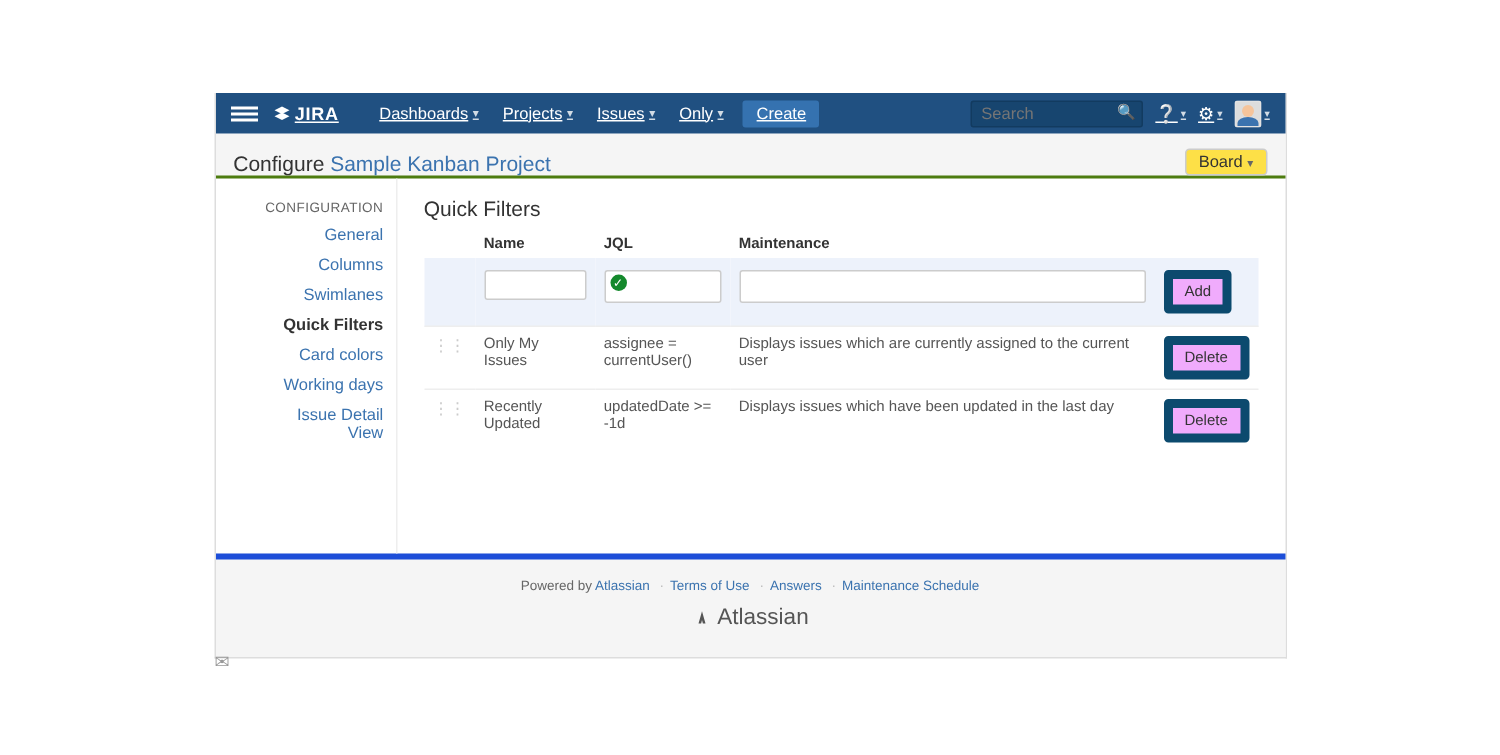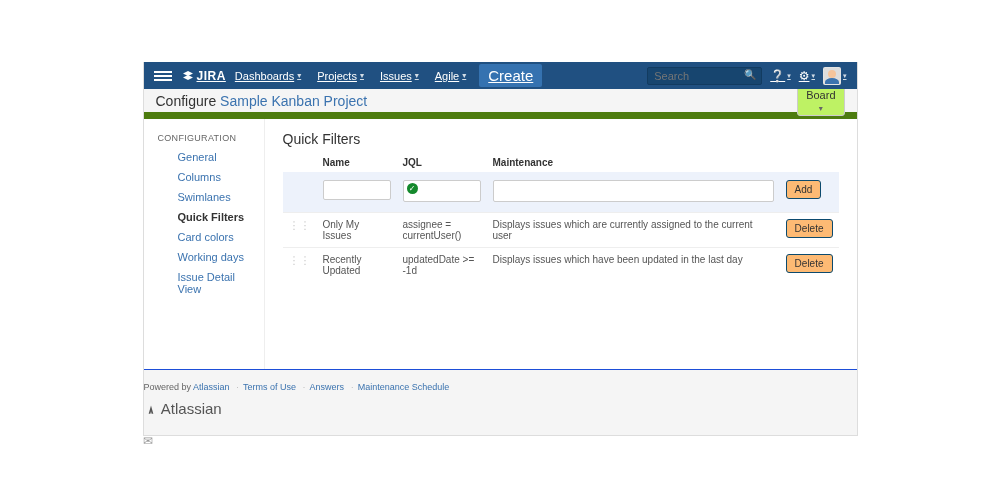--- a/index.html
+++ b/index.html
@@ -6,44 +6,44 @@
   html, body { width: 1000px; height: 503px; font-family: Arial, Helvetica, sans-serif; font-size: 12px; color: #333; background: #fff; }
   body { padding-top: 62px; }
   .page-wrap { width: 715px; margin: 0 auto; border: 1px solid #ddd; border-top: none; background: #fff; }
 
   
   .navbar { height: 27px; background: #205081; color: #fff; display: flex; align-items: center; padding: 0 10px; position: relative; text-decoration: underline; }
   .menu-icon { width: 18px; display: flex; flex-direction: column; gap: 2px; cursor: pointer; }
   .menu-icon span { height: 2px; background: #fff; display: block; }
   .logo { margin-left: 10px; font-weight: bold; font-size: 12px; letter-spacing: 0.5px; display: flex; align-items: center; gap: 3px; }
   .logo svg { width: 12px; height: 12px; }
-  .nav-items { display: flex; margin-left: 2px; gap: 2px; }
+  .nav-items { display: flex; margin-left: 20px; gap: 2px; }
   .nav-item { color: #fff; padding: 4px 7px; font-size: 11px; cursor: pointer; display: flex; align-items: center; gap: 3px; }
   .nav-item .caret { font-size: 8px; opacity: .8; }
-  .create-btn { background: #3572b0; color: #fff; padding: 3px 9px; font-size: 15px; border-radius: 2px; margin-left: 6px; cursor: pointer; }
+  .create-btn { background: #3572b0; color: #fff; padding: 3px 9px; font-size: 11px; border-radius: 2px; margin-left: 6px; cursor: pointer; }
   .nav-right { margin-left: auto; display: flex; align-items: center; gap: 8px; }
   .search-box { position: relative; }
   .search-box input { background: #17456f; border: 1px solid #123b60; color: #ccc; font-size: 11px; padding: 2px 22px 2px 6px; width: 115px; height: 18px; border-radius: 2px; }
   .search-box .sicon { position: absolute; right: 5px; top: 2px; color: #aac; font-size: 10px; pointer-events: none; }
   .nav-ico { color: #fff; font-size: 12px; cursor: pointer; display: flex; align-items: center; gap: 2px; }
   .nav-ico .caret { font-size: 7px; opacity: .8; }
   .avatar { width: 18px; height: 18px; background: #ddd; border-radius: 2px; border: 1px solid #fff3; display: inline-block; position: relative; overflow: hidden; cursor:pointer; }
   .avatar::before { content:''; position:absolute; width:8px; height:8px; background:#f5c49b; border-radius:50%; top:2px; left:4px; }
   .avatar::after { content:''; position:absolute; width:14px; height:8px; background:#3b73af; border-radius:50% 50% 0 0; bottom:-2px; left:1px; }
 
   
-  .pagehead { height: 30px; background: #f5f5f5; border-bottom: 7px solid #4d7c0f; display: flex; align-items: center; padding: 0 12px; }
+  .pagehead { height: 30px; background: #f5f5f5; border-bottom: 2px solid #4d7c0f; display: flex; align-items: flex-end; padding: 0 12px; }
   .pagehead h1 { font-size: 14px; font-weight: normal; color: #333; }
   .pagehead h1 a { color: #3b73af; text-decoration: none; }
-  .board-btn { margin-left: auto; background: #bef264; border: 1px solid #ccc; border-radius: 3px; padding: 2px 8px; font-size: 11px; cursor: pointer; color: #333; display: flex; align-items: center; gap: 3px; flex-direction: column; }
+  .board-btn { margin-left: auto; background: #fde047; border: 1px solid #ccc; border-radius: 3px; padding: 2px 8px; font-size: 11px; cursor: pointer; color: #333; display: flex; align-items: center; gap: 3px; }
   .board-btn .caret { font-size: 8px; color: #666; }
 
   
   .body-row { display: flex; min-height: 250px; }
-  .sidebar { width: 120px; padding: 14px 8px 14px 14px; font-size: 11px; }
+  .sidebar { width: 120px; padding: 14px 8px 14px 14px; font-size: 11px; text-align: right; }
   .sidebar h4 { font-size: 9px; color: #666; letter-spacing: 0.3px; font-weight: normal; margin-bottom: 8px; }
   .sidebar ul { list-style: none; }
   .sidebar li { margin-bottom: 8px; padding-left: 20px; }
   .sidebar a { color: #3b73af; text-decoration: none; cursor: pointer; }
   .sidebar li.active a { color: #333; font-weight: bold; }
 
   
   .main { flex: 1; padding: 12px 18px 20px 18px; border-left: 1px solid #eee; }
   .main h2 { font-size: 14px; font-weight: normal; color: #333; margin-bottom: 6px; }
   .main p.desc { font-size: 10px; color: #666; margin-bottom: 14px; }
@@ -51,29 +51,29 @@
   table.filters { width: 100%; border-collapse: collapse; font-size: 10px; }
   table.filters th { text-align: left; font-weight: bold; font-size: 10px; padding: 4px 6px; }
   table.filters td { padding: 6px 6px; vertical-align: top; color: #555; }
   tr.input-row { background: #edf2fb; }
   tr.input-row td { padding: 8px 6px; }
   tr.input-row input, tr.input-row textarea { width: 100%; border: 1px solid #ccc; border-radius: 2px; padding: 3px 4px; font-size: 11px; font-family: inherit; resize: none; }
   tr.input-row textarea { height: 22px; }
   .jql-wrap { position: relative; }
   .jql-wrap .check { position: absolute; left: 4px; top: 3px; width: 11px; height: 11px; background: #14892c; border-radius: 50%; color: #fff; font-size: 8px; line-height: 11px; text-align: center; }
   .jql-wrap textarea { padding-left: 18px; }
-  .btn { background: #fdba74; border: 1px solid #0c4a6e; border-radius: 3px; padding: 3px 8px; font-size: 10px; cursor: pointer; color: #333; }
+  .btn { background: #f0abfc; border: 6px solid #0c4a6e; border-radius: 3px; padding: 3px 8px; font-size: 10px; cursor: pointer; color: #333; }
   tr.filter-row { border-top: 1px solid #eee; }
   tr.filter-row td:first-child { width: 14px; color: #ccc; font-size: 11px; cursor: grab; }
   .col-name { width: 80px; }
   .col-jql { width: 90px; }
   .col-action { width: 50px; text-align: left; }
 
   
-  .footer { background: #f5f5f5; border-top: 1px solid #1d4ed8; padding: 12px 0 18px 0; text-align: left; font-size: 9px; color: #666; }
+  .footer { background: #f5f5f5; border-top: 4px solid #1d4ed8; padding: 12px 0 18px 0; text-align: center; font-size: 9px; color: #666; }
   .footer a { color: #3b73af; text-decoration: none; }
   .footer .sep { margin: 0 4px; color: #bbb; }
   .footer .brand { margin-top: 8px; font-size: 15px; color: #555; font-weight: normal; }
   .footer .brand svg { width: 14px; height: 14px; vertical-align: -2px; }
 
   .feedback-icon { position: absolute; left: 143px; bottom: 55px; color: #999; font-size: 12px; cursor: pointer; }
 </style>
 </head>
 <body>
 
@@ -98,21 +98,21 @@
         </div>
       <div class="nav-item">
           <span>Projects</span>
           <span class="caret">▾</span>
         </div>
       <div class="nav-item">
           <span>Issues</span>
           <span class="caret">▾</span>
         </div>
       <div class="nav-item">
-          <span>Agile</span>
+          <span>Only</span>
           <span class="caret">▾</span>
         </div>
     </div>
     <div class="create-btn">Create</div>
     <div class="nav-right">
       <div class="search-box">
         <input type="text" placeholder="Search" style="">
         <span class="sicon">🔍</span>
       </div>
       <div class="nav-ico">

